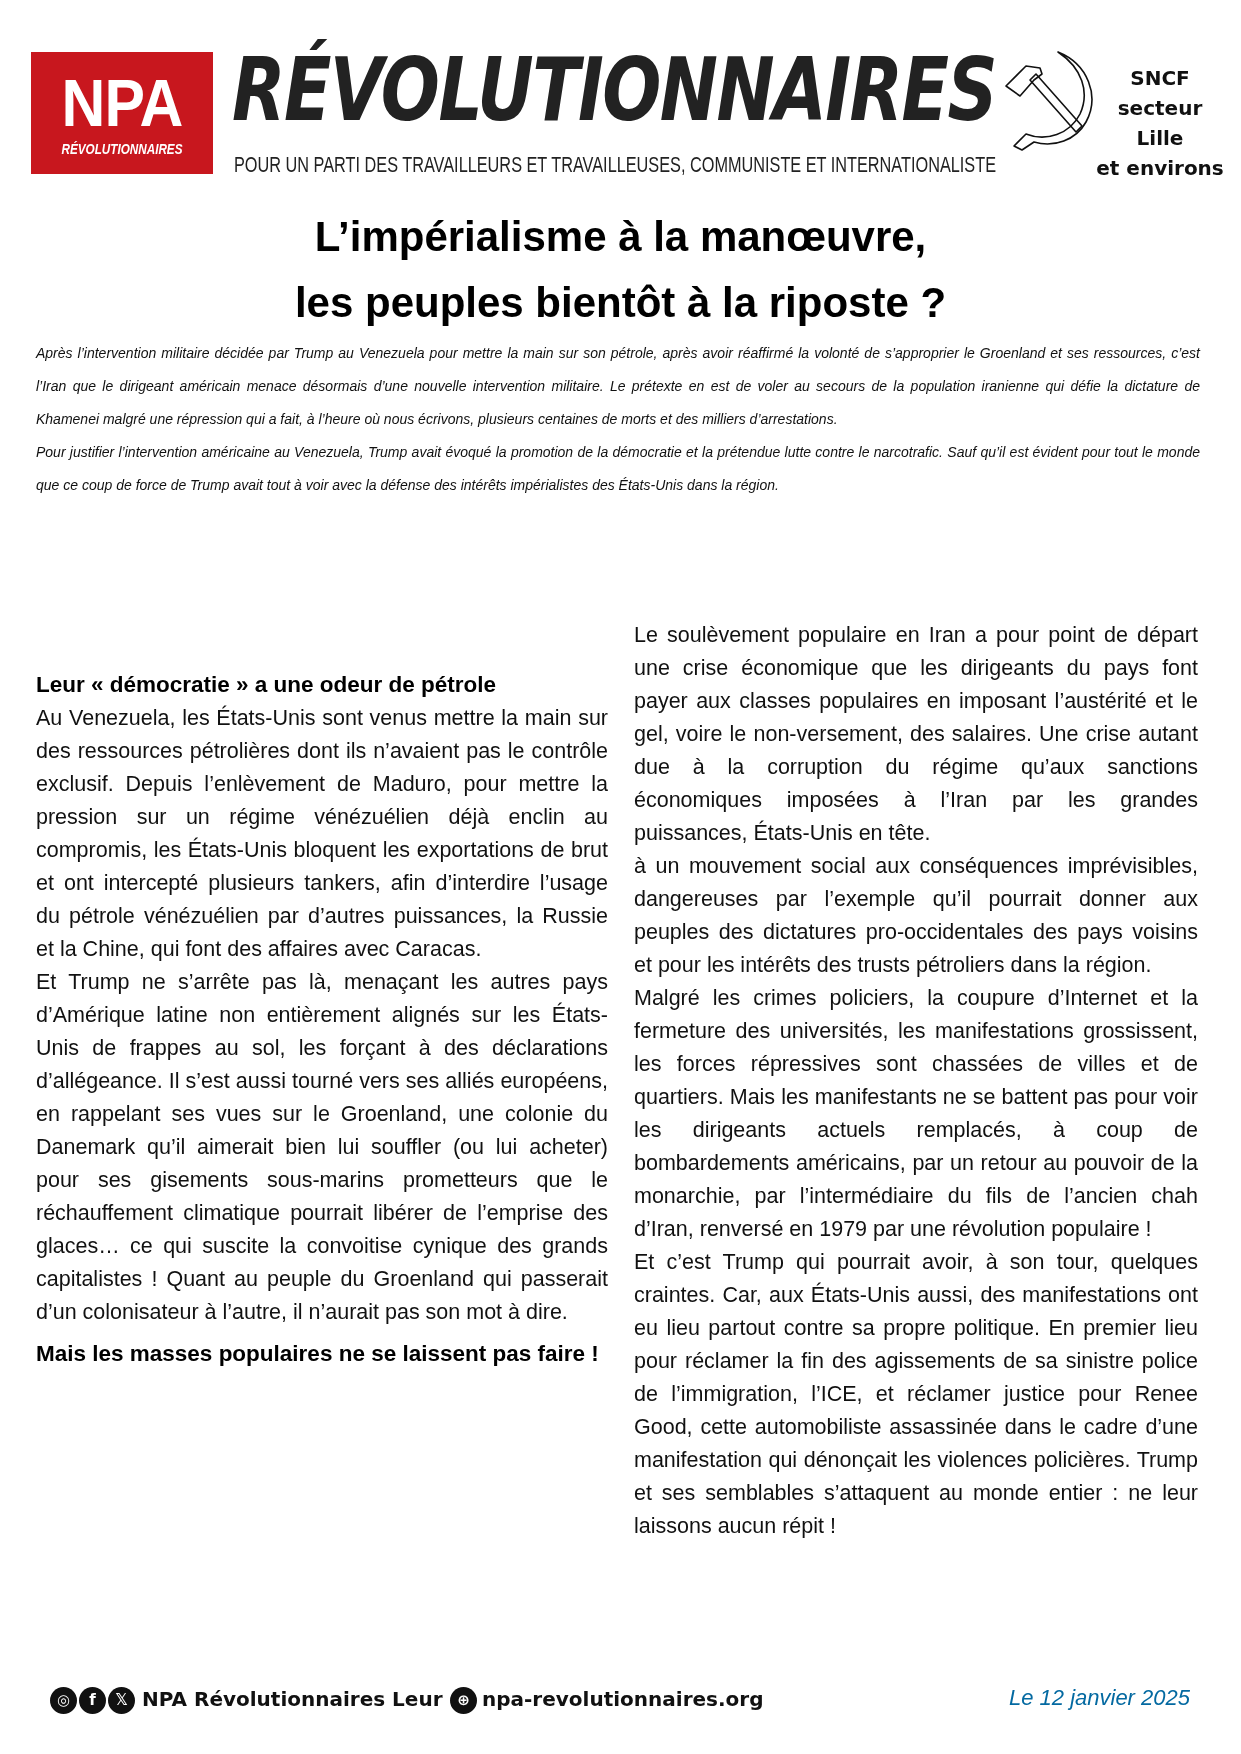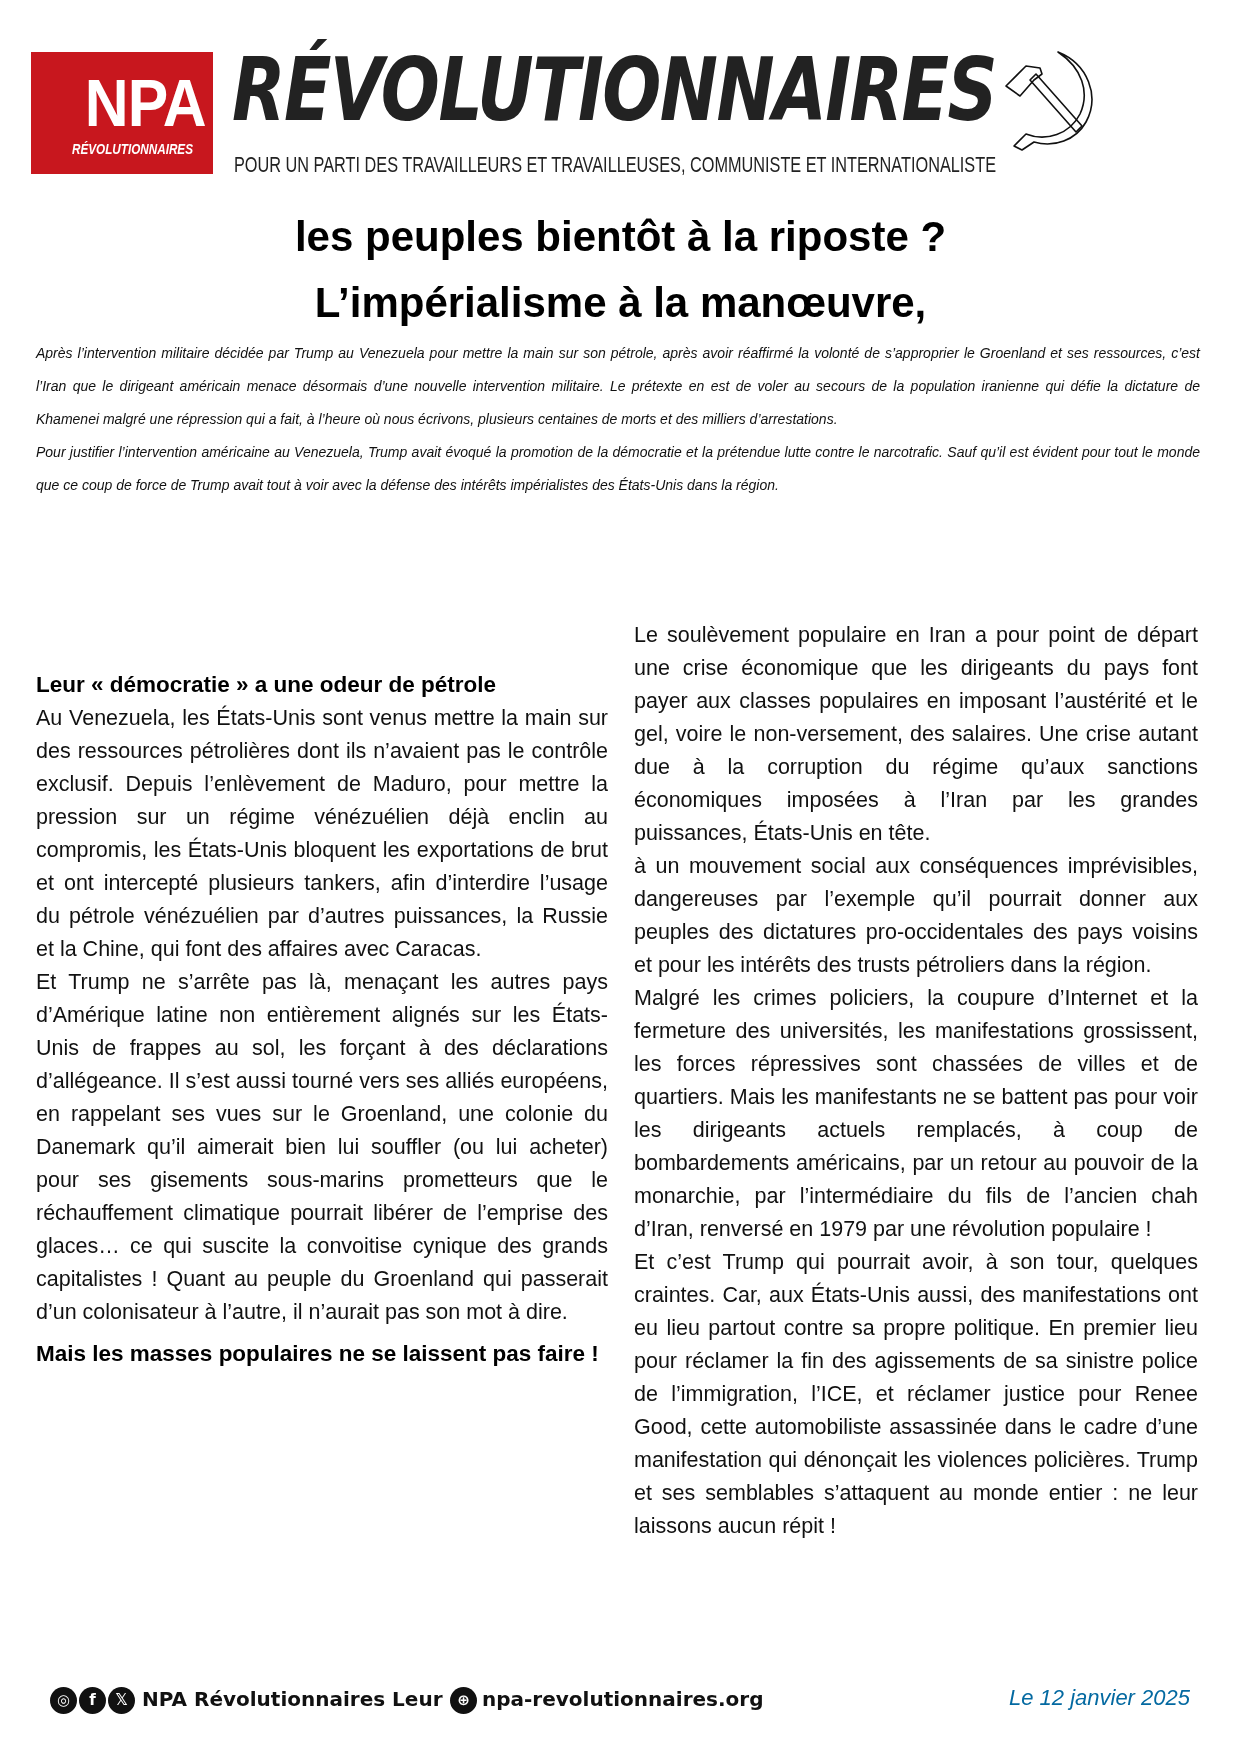--- a/index.html
+++ b/index.html
@@ -1,20 +1,20 @@
 <!DOCTYPE html>
 <html><head>
 <meta charset="utf-8">
 <style>
   html, body { margin: 0; padding: 0; background: #ffffff; }
   body { width: 1241px; height: 1754px; position: relative; overflow: hidden; color: #111; }
   .page { position: absolute; inset: 0; }
 
   
-  .logo-box { position: absolute; left: 31px; top: 52px; width: 182px; height: 122px; background: #c8171e; color: #fff; text-align: right; }
+  .logo-box { position: absolute; left: 31px; top: 52px; width: 182px; height: 122px; background: #c8171e; color: #fff; text-align: center; }
   .logo-npa { font-family: "Liberation Sans", sans-serif; font-weight: 700; font-size: 66px; line-height: 66px; margin-top: 18px; letter-spacing: -1px; transform: scaleX(0.92); display: block; }
   .logo-sub { font-family: "Liberation Sans", sans-serif; font-weight: 700; font-style: italic; font-size: 15px; display: block; margin-top: 4px; transform: scaleX(0.78); }
 
   .masthead-title { position: absolute; left: 232px; top: 40px; width: 760px; font-family: "DejaVu Sans", sans-serif; font-weight: 700; font-style: italic; font-size: 88px; line-height: 100px; letter-spacing: -2px; color: #222; transform: scaleX(0.79); transform-origin: left top; white-space: nowrap; }
   .masthead-tagline { position: absolute; left: 234px; top: 152px; font-family: "Liberation Sans", sans-serif; font-size: 22px; color: #222; white-space: nowrap; transform: scaleX(0.74); transform-origin: left top; letter-spacing: 0px; }
 
   .hammer-sickle { position: absolute; left: 996px; top: 46px; width: 110px; height: 110px; }
 
   .section-label { position: absolute; left: 1085px; top: 63px; width: 150px; text-align: center; font-family: "DejaVu Sans", sans-serif; font-weight: 700; font-size: 20px; line-height: 30px; color: #111; }
 
@@ -55,24 +55,30 @@
 
   <svg class="hammer-sickle" viewBox="0 0 110 110" fill="none" stroke="#111" stroke-width="1.6" stroke-linejoin="round">
 
     <path d="M62 6 C92 18 104 50 90 76 C80 94 58 102 38 96 L26 104 L18 100 L30 88 C50 96 74 88 84 68 C94 46 86 22 62 6 Z"></path>
 
     <path d="M10 40 L30 20 L44 22 L46 28 L38 34 L24 50 Z"></path>
 
     <path d="M34 34 L40 28 L86 80 L80 86 Z"></path>
   </svg>
 
+  <div class="section-label">
+    <div>SNCF</div>
+    <div>secteur</div>
+    <div>Lille</div>
+    <div>et environs</div>
+  </div>
 
   <div class="headline">
+    <div>L’impérialisme à la manœuvre,</div>
     <div>les peuples bientôt à la riposte ?</div>
-    <div>L’impérialisme à la manœuvre,</div>
   </div>
 
   <div class="intro">
     <p>Après l’intervention militaire décidée par Trump au Venezuela pour mettre la main sur son pétrole, après avoir réaffirmé la volonté de s’approprier le Groenland et ses ressources, c’est l’Iran que le dirigeant américain menace désormais d’une nouvelle intervention militaire. Le prétexte en est de voler au secours de la population iranienne qui défie la dictature de Khamenei malgré une répression qui a fait, à l’heure où nous écrivons, plusieurs centaines de morts et des milliers d’arrestations.</p>
     <p>Pour justifier l’intervention américaine au Venezuela, Trump avait évoqué la promotion de la démocratie et la prétendue lutte contre le narcotrafic. Sauf qu’il est évident pour tout le monde que ce coup de force de Trump avait tout à voir avec la défense des intérêts impérialistes des États-Unis dans la région.</p>
   </div>
 
   <div class="col col-left">
     <h2>Leur « démocratie » a une odeur de pétrole</h2>
     <p>Au Venezuela, les États-Unis sont venus mettre la main sur des ressources pétrolières dont ils n’avaient pas le contrôle exclusif. Depuis l’enlèvement de Maduro, pour mettre la pression sur un régime vénézuélien déjà enclin au compromis, les États-Unis bloquent les exportations de brut et ont intercepté plusieurs tankers, afin d’interdire l’usage du pétrole vénézuélien par d’autres puissances, la Russie et la Chine, qui font des affaires avec Caracas.</p>

